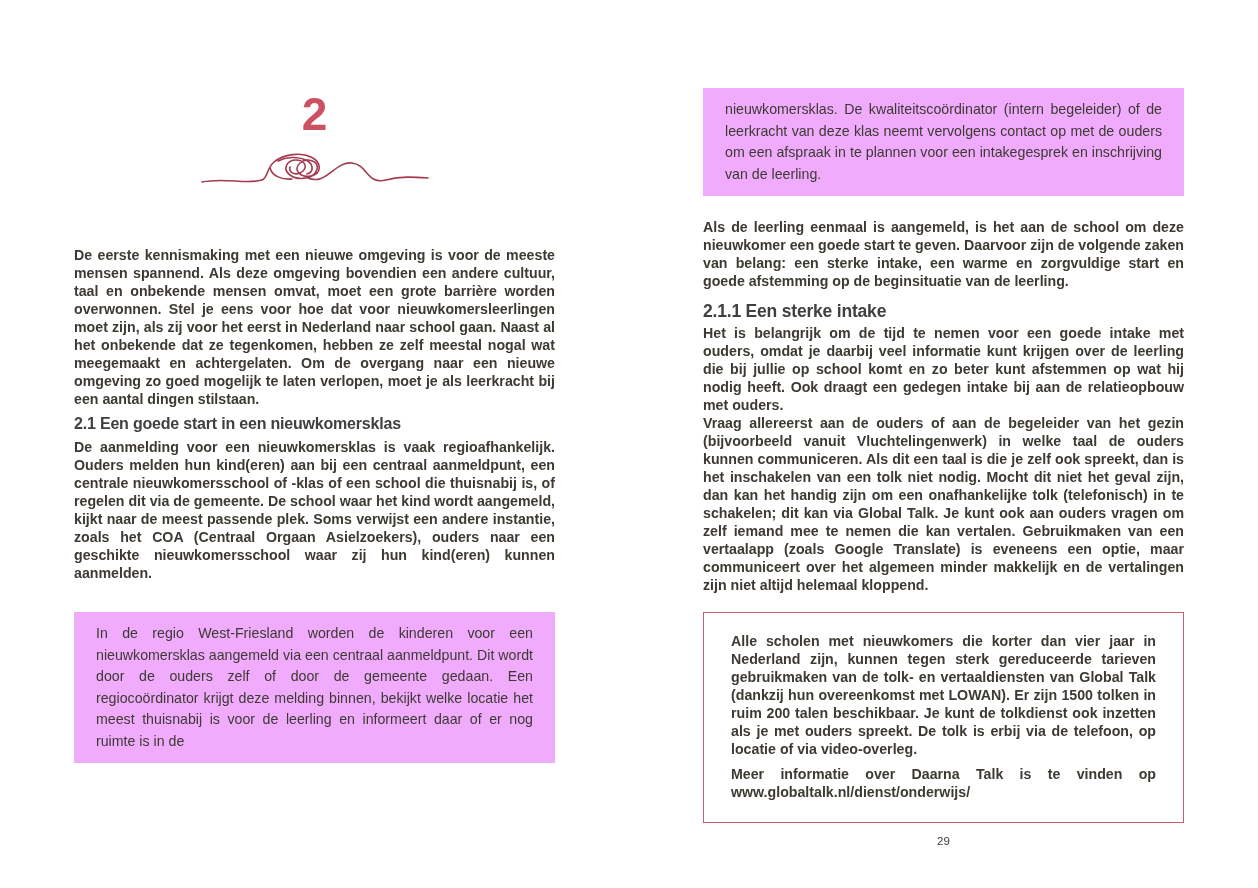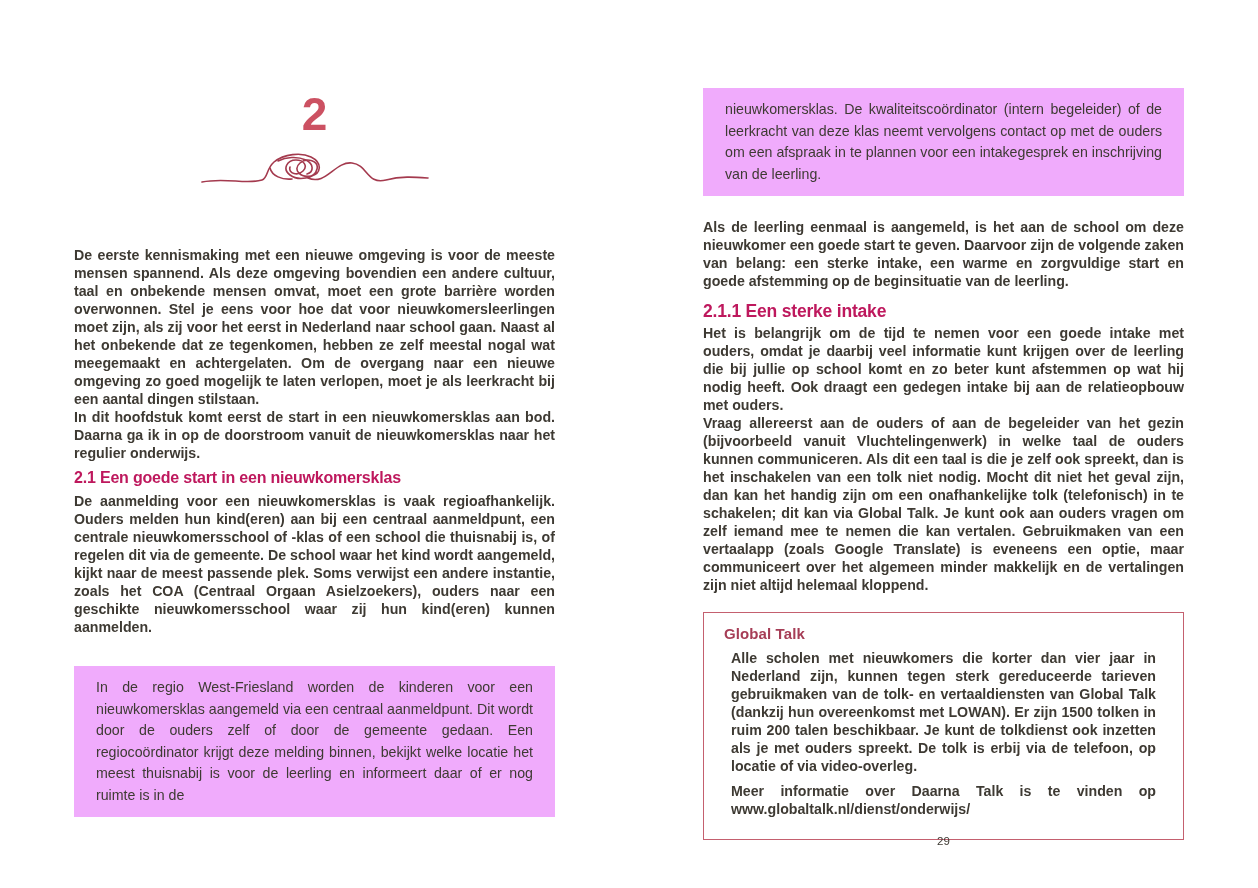--- a/index.html
+++ b/index.html
@@ -33,21 +33,21 @@
   .body-text {
     font-size: 14.2px; line-height: 18px;
     text-align: justify;
     color: #3e3a33;
     font-weight: bold;
   }
   .body-text p { margin: 0; }
 
   .lp-intro { margin-top: 50px; }
   h2.section-heading, h3.subsection-heading {
-    margin: 0; font-weight: bold; color: #be185d; letter-spacing: -0.2px;
+    margin: 0; font-weight: bold; color: #404040; letter-spacing: -0.2px;
   }
   h2.section-heading { margin-top: 4px; font-size: 16px; line-height: 24px; }
   h3.subsection-heading { margin-top: 10px; font-size: 17.5px; line-height: 22px; }
   .section-body { margin-top: 2px; }
 
   
   .callout {
     background: #f0abfc;
     padding: 11px 22px;
     font-size: 14.2px; line-height: 21.5px;
@@ -94,21 +94,20 @@
             <path d="M78 13 C86 9, 97 8, 106 12 C114 16, 114 24, 107 26"></path>
             <path d="M70 20 C72 28, 82 32, 92 31"></path>
             <path d="M108 30 C126 38, 135 13, 152 15 C168 17, 167 37, 186 32 C201 28, 214 29, 228 30"></path>
           </g>
         </svg>
       </div>
     </header>
 
     <div class="body-text lp-intro">
       <p>De eerste kennismaking met een nieuwe omgeving is voor de meeste mensen spannend. Als deze omgeving bovendien een andere cultuur, taal en onbekende mensen omvat, moet een grote barrière worden overwonnen. Stel je eens voor hoe dat voor nieuwkomersleerlingen moet zijn, als zij voor het eerst in Nederland naar school gaan. Naast al het onbekende dat ze tegenkomen, hebben ze zelf meestal nogal wat meegemaakt en achtergelaten. Om de overgang naar een nieuwe omgeving zo goed mogelijk te laten verlopen, moet je als leerkracht bij een aantal dingen stilstaan.</p>
-      <p>In dit hoofdstuk komt eerst de start in een nieuwkomersklas aan bod. Daarna ga ik in op de doorstroom vanuit de nieuwkomersklas naar het regulier onderwijs.</p>
     </div>
 
     <h2 class="section-heading"><span>2.1</span> <span>Een goede start in een nieuwkomersklas</span></h2>
 
     <div class="body-text section-body">
       <p>De aanmelding voor een nieuwkomersklas is vaak regioafhankelijk. Ouders melden hun kind(eren) aan bij een centraal aanmeldpunt, een centrale nieuwkomersschool of -klas of een school die thuisnabij is, of regelen dit via de gemeente. De school waar het kind wordt aangemeld, kijkt naar de meest passende plek. Soms verwijst een andere instantie, zoals het COA (Centraal Orgaan Asielzoekers), ouders naar een geschikte nieuwkomersschool waar zij hun kind(eren) kunnen aanmelden.</p>
     </div>
 
     <aside class="callout lp-callout">
       <p>In de regio West-Friesland worden de kinderen voor een nieuwkomersklas aangemeld via een centraal aanmeldpunt. Dit wordt door de ouders zelf of door de gemeente gedaan. Een regiocoördinator krijgt deze melding binnen, bekijkt welke locatie het meest thuisnabij is voor de leerling en informeert daar of er nog ruimte is in de</p>
@@ -130,21 +129,20 @@
 
     <div class="body-text section-body">
       <p>Het is belangrijk om de tijd te nemen voor een goede intake met ouders, omdat je daarbij veel informatie kunt krijgen over de leerling die bij jullie op school komt en zo beter kunt afstemmen op wat hij nodig heeft. Ook draagt een gedegen intake bij aan de relatieopbouw met ouders.</p>
     </div>
 
     <div class="body-text rp-para2">
       <p>Vraag allereerst aan de ouders of aan de begeleider van het gezin (bijvoorbeeld vanuit Vluchtelingenwerk) in welke taal de ouders kunnen communiceren. Als dit een taal is die je zelf ook spreekt, dan is het inschakelen van een tolk niet nodig. Mocht dit niet het geval zijn, dan kan het handig zijn om een onafhankelijke tolk (telefonisch) in te schakelen; dit kan via Global Talk. Je kunt ook aan ouders vragen om zelf iemand mee te nemen die kan vertalen. Gebruikmaken van een vertaalapp (zoals Google Translate) is eveneens een optie, maar communiceert over het algemeen minder makkelijk en de vertalingen zijn niet altijd helemaal kloppend.</p>
     </div>
 
     <aside class="infobox">
-      <div class="infobox-title">Global Talk</div>
       <div class="body-text">
         <p>Alle scholen met nieuwkomers die korter dan vier jaar in Nederland zijn, kunnen tegen sterk gereduceerde tarieven gebruikmaken van de tolk- en vertaaldiensten van Global Talk (dankzij hun overeenkomst met LOWAN). Er zijn 1500 tolken in ruim 200 talen beschikbaar. Je kunt de tolkdienst ook inzetten als je met ouders spreekt. De tolk is erbij via de telefoon, op locatie of via video-overleg.</p>
         <p>Meer informatie over Daarna Talk is te vinden op www.globaltalk.nl/dienst/onderwijs/</p>
       </div>
     </aside>
 
     <div class="page-number">29</div>
   </div>
 
 </div>

